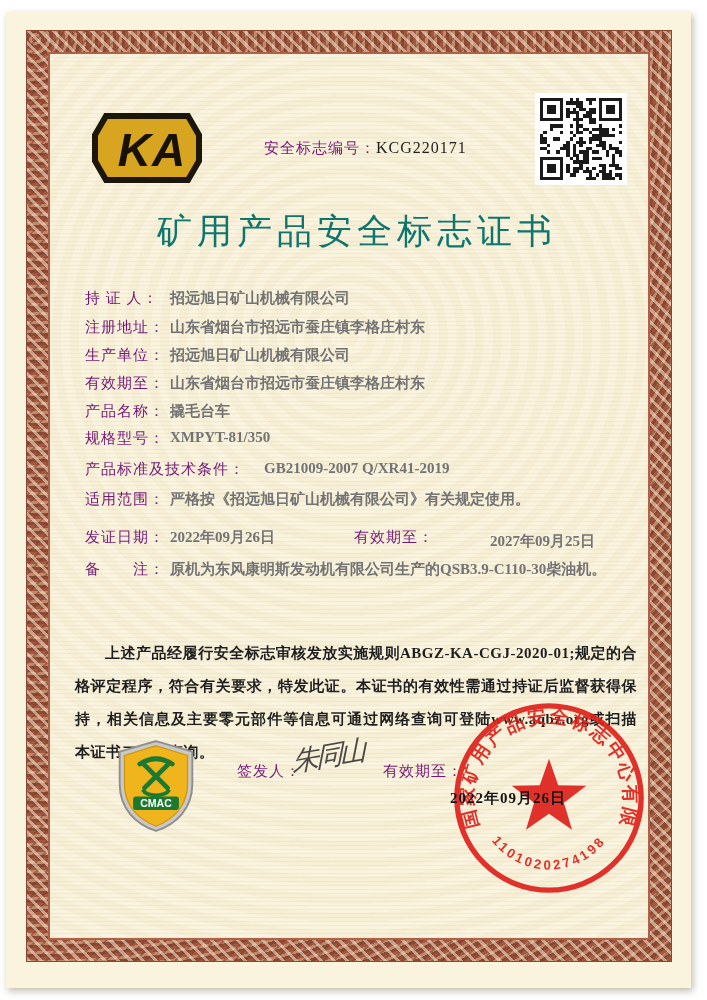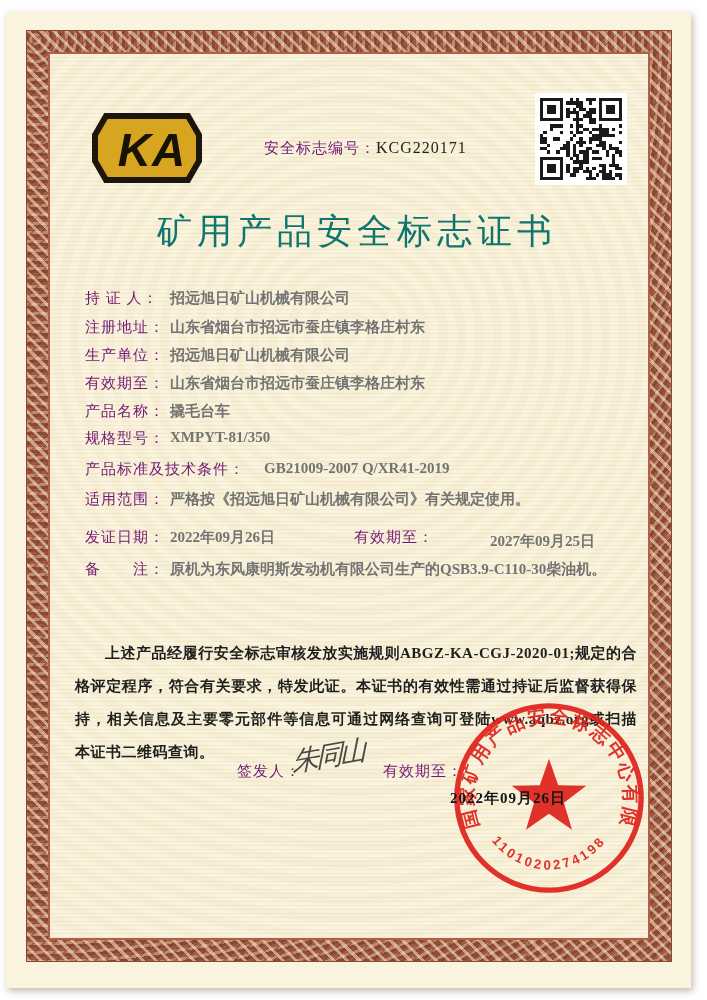--- a/index.html
+++ b/index.html
@@ -314,20 +314,32 @@
       <span class="lab lab2">有效期至：</span>
       <span class="val val2">2027年09月25日</span>
     </div>
     <div class="row" style="top:548px">
       <span class="lab">备　　注：</span>
       <span class="val">原机为东风康明斯发动机有限公司生产的QSB3.9-C110-30柴油机。</span>
     </div>
 
     <div class="para">上述产品经履行安全标志审核发放实施规则ABGZ-KA-CGJ-2020-01;规定的合格评定程序，符合有关要求，特发此证。本证书的有效性需通过持证后监督获得保持，相关信息及主要零元部件等信息可通过网络查询可登陆www.aqbz.org或扫描本证书二维码查询。</div>
 
+    <div class="cmac">
+      <svg width="86" height="98" viewBox="0 0 90 100">
+        <path d="M45,3 L83,14 V48 C83,74 66,90 45,97 C24,90 7,74 7,48 V14 Z" fill="#c9c9c9" stroke="#8f8f8f" stroke-width="2"></path>
+        <path d="M45,8 L78,18 V48 C78,71 63,85 45,92 C27,85 12,71 12,48 V18 Z" fill="#f0b41c" stroke="#d09a14" stroke-width="1.5"></path>
+        <path d="M28,27 Q45,16 62,27" fill="none" stroke="#1c7a30" stroke-width="5" stroke-linecap="round"></path>
+        <line x1="31" y1="26" x2="57" y2="52" stroke="#1c7a30" stroke-width="5" stroke-linecap="round"></line>
+        <line x1="59" y1="26" x2="33" y2="52" stroke="#1c7a30" stroke-width="5" stroke-linecap="round"></line>
+        <path d="M31,54 a15,9 0 0 0 28,0" fill="none" stroke="#1c7a30" stroke-width="4"></path>
+        <rect x="21" y="61" width="48" height="14" rx="3" fill="#1c7a30"></rect>
+        <text x="45" y="72" text-anchor="middle" font-family="Liberation Sans,sans-serif" font-weight="bold" font-size="11" fill="#ffffff">CMAC</text>
+      </svg>
+    </div>
 
     <span class="lab sign-label">签发人：</span>
     <span class="signature">朱同山</span>
 
     <span class="lab dept-label">有效期至：</span>
 
     <svg class="seal" viewBox="0 0 200 200">
       <defs>
         <path id="sealTop" d="M 27.6,126.3 A 77,77 0 1 1 172.4,126.3" fill="none"></path>
         <path id="sealBot" d="M 36.8,136.5 A 73,73 0 0 0 163.2,136.5" fill="none"></path>

